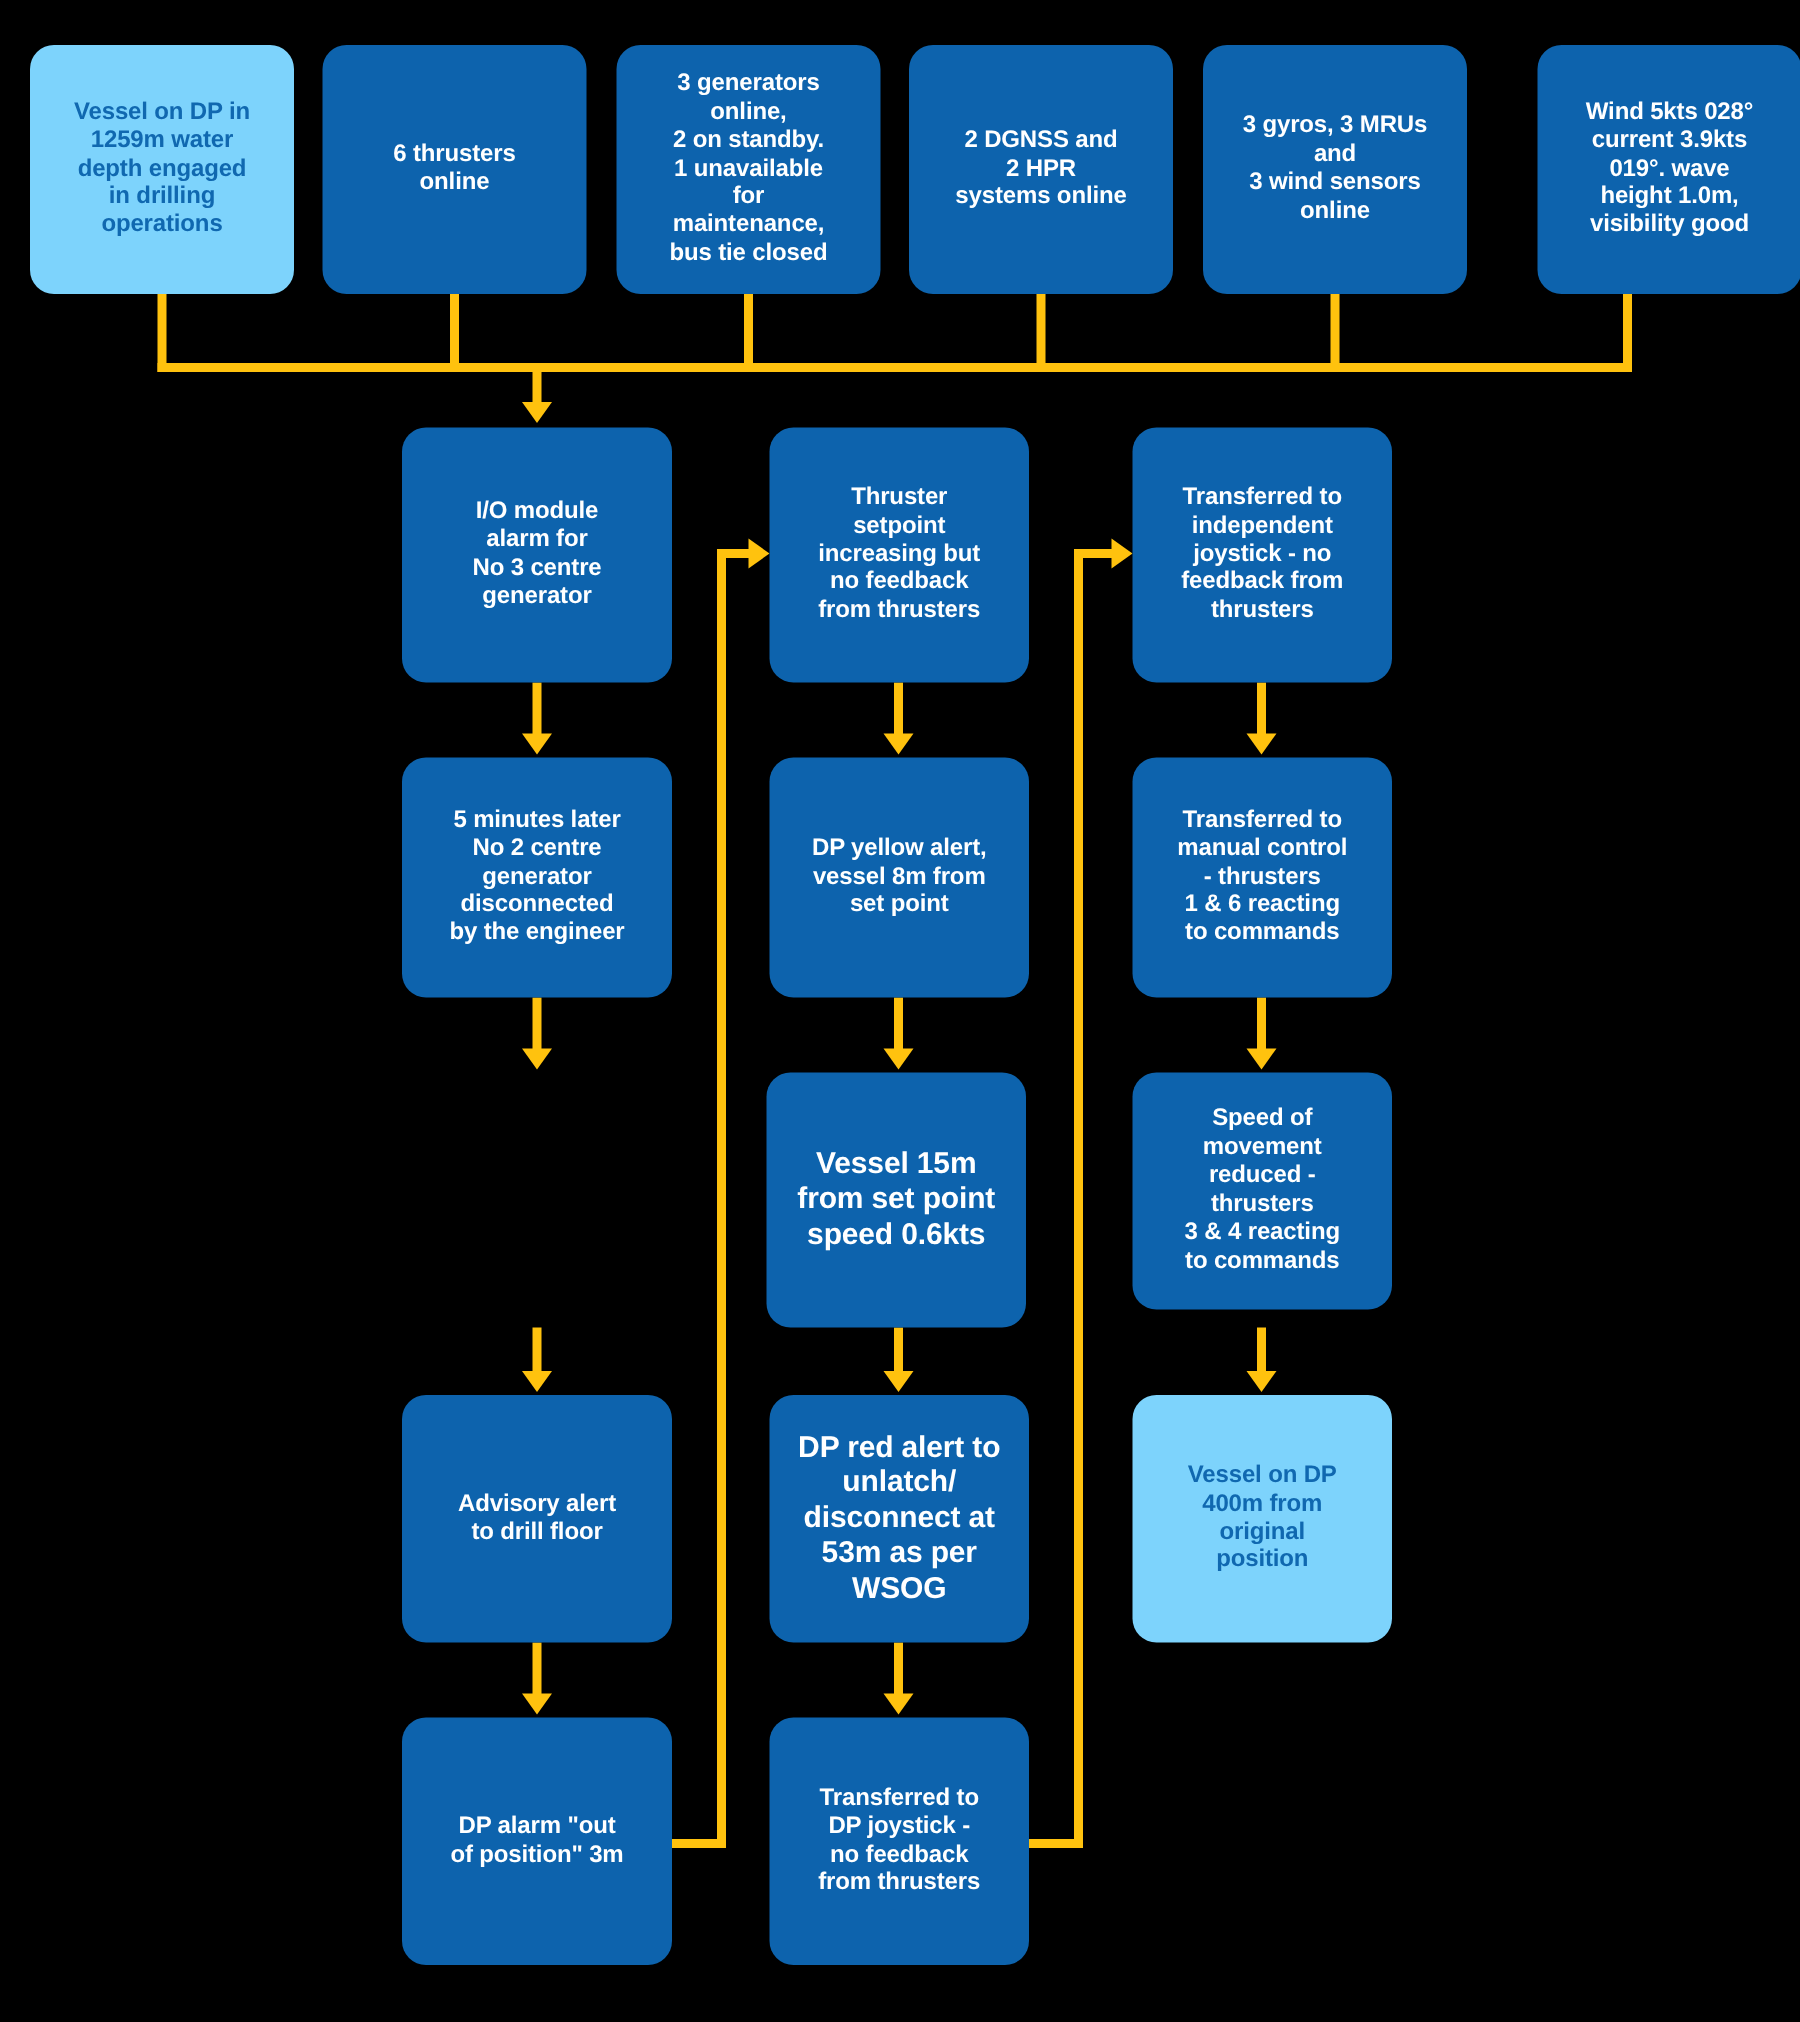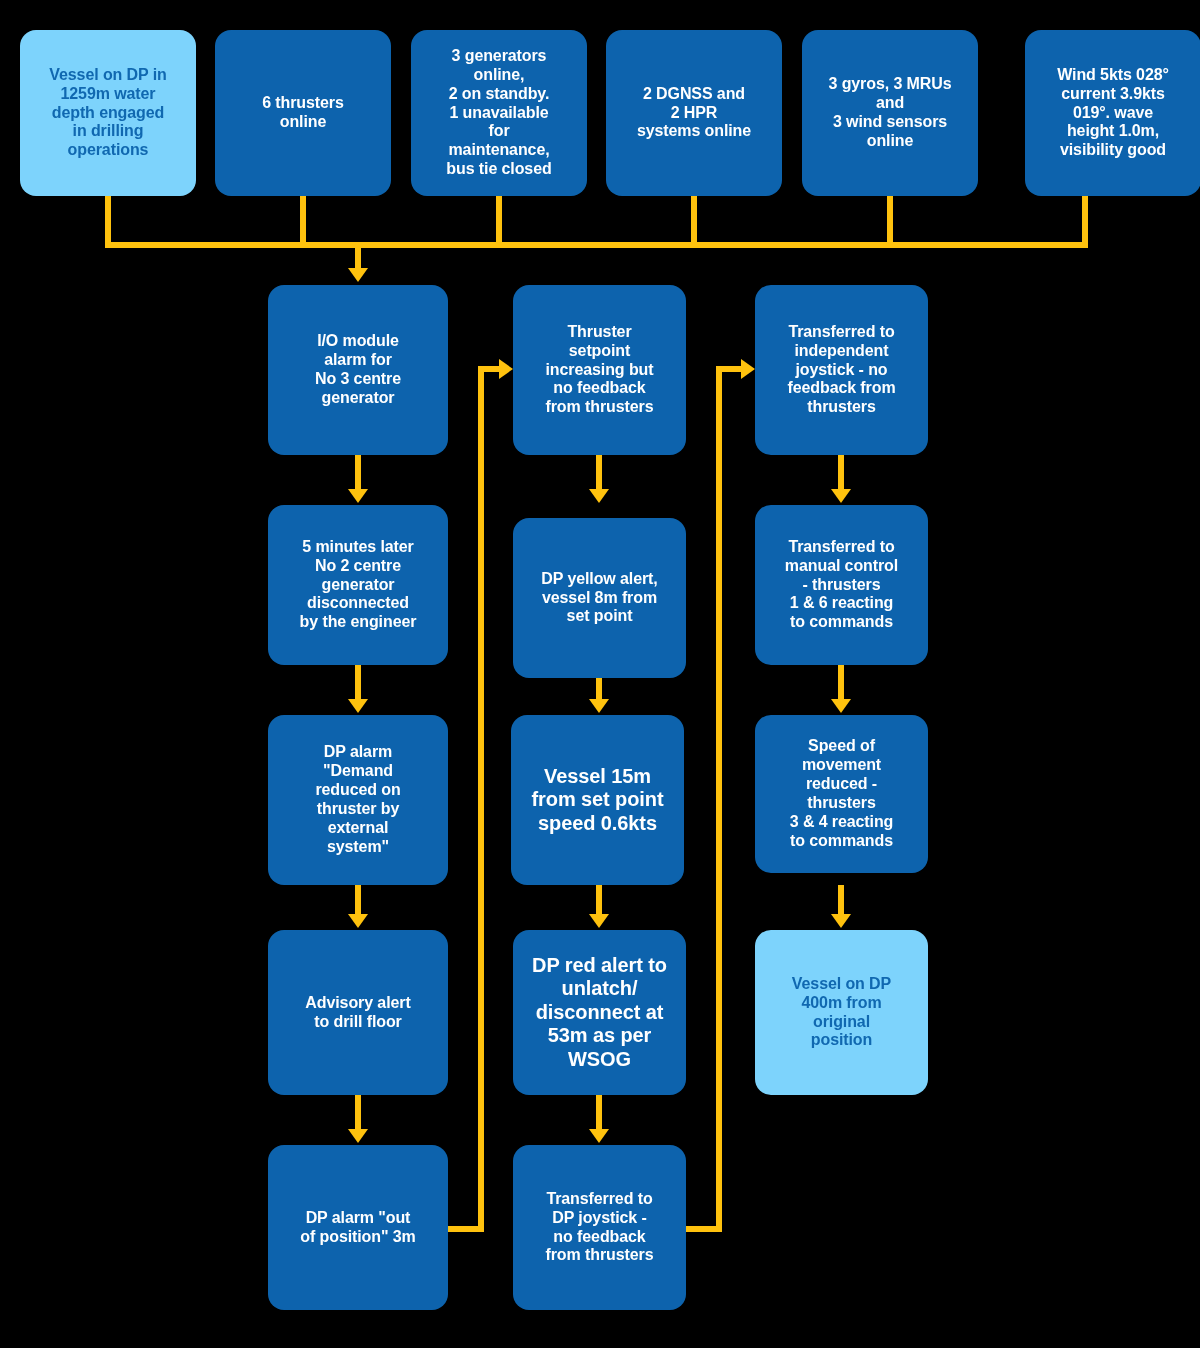--- a/index.html
+++ b/index.html
@@ -132,28 +132,20 @@
 No 3 centre
 generator</span>
   </div>
   <div class="node blue" style="left:268px; top:505px; width:180px; height:160px; font-size:16px;">
     <span>5 minutes later
 No 2 centre
 generator
 disconnected
 by the engineer</span>
   </div>
-  <div class="node blue" style="left:268px; top:715px; width:180px; height:170px; font-size:16px;">
-    <span>DP alarm
-"Demand
-reduced on
-thruster by
-external
-system"</span>
-  </div>
   <div class="node blue" style="left:268px; top:930px; width:180px; height:165px; font-size:16px;">
     <span>Advisory alert
 to drill floor</span>
   </div>
   <div class="node blue" style="left:268px; top:1145px; width:180px; height:165px; font-size:16px;">
     <span>DP alarm "out
 of position" 3m</span>
   </div>
 
   <div class="conn v" style="left:355px; top:455px; height:36px;"></div>
@@ -173,21 +165,21 @@
   <div class="conn h" style="left:478px; top:366px; width:25px;"></div>
   <div class="arrow right" style="left:499px; top:359px;"></div>
 
   <div class="node blue" style="left:513px; top:285px; width:173px; height:170px; font-size:16px;">
     <span>Thruster
 setpoint
 increasing but
 no feedback
 from thrusters</span>
   </div>
-  <div class="node blue" style="left:513px; top:505px; width:173px; height:160px; font-size:16px;margin-top:13px;">
+  <div class="node blue" style="left:513px; top:505px; width:173px; height:160px; font-size:16px;">
     <span>DP yellow alert,
 vessel 8m from
 set point</span>
   </div>
   <div class="node blue" style="left:511px; top:715px; width:173px; height:170px; font-size:20px;">
     <span>Vessel 15m
 from set point
 speed 0.6kts</span>
   </div>
   <div class="node blue" style="left:513px; top:930px; width:173px; height:165px; font-size:20px;">

